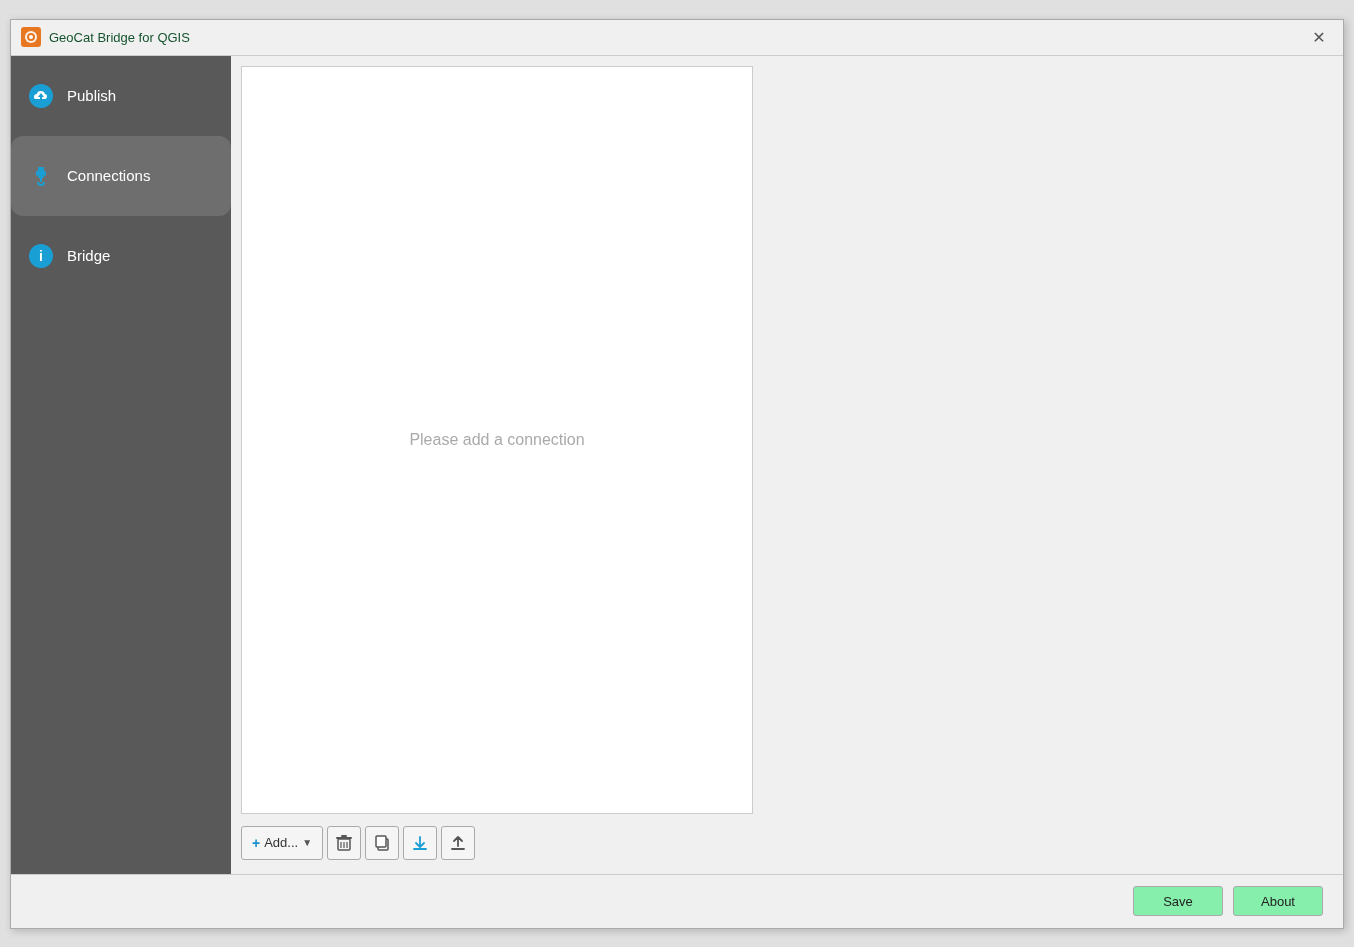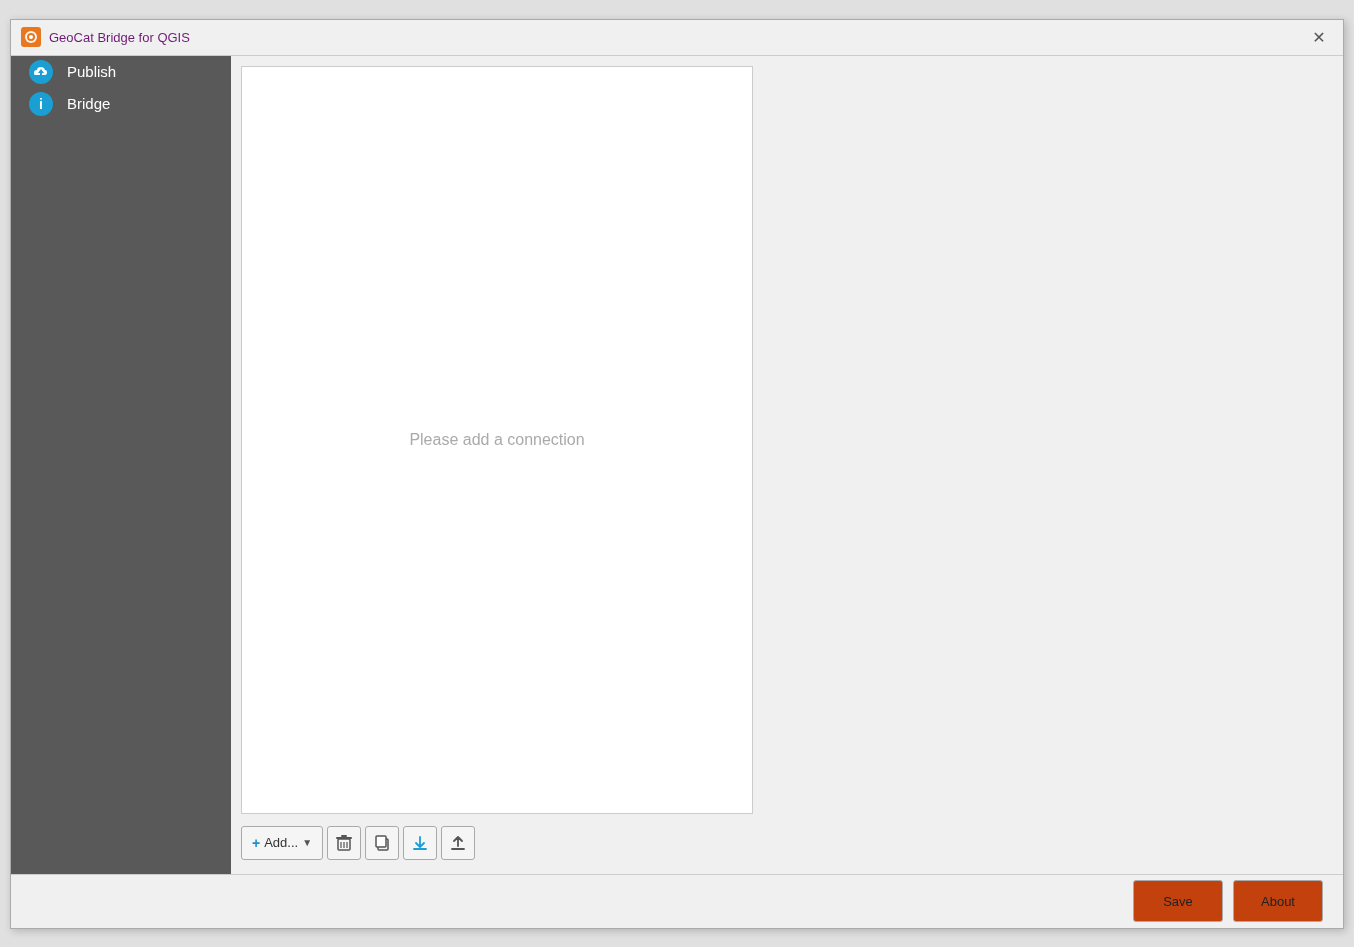--- a/index.html
+++ b/index.html
@@ -41,21 +41,21 @@
 
     .title-bar-icon {
       width: 20px;
       height: 20px;
       margin-right: 8px;
       flex-shrink: 0;
     }
 
     .title-bar-text {
       font-size: 13px;
-      color: #701a75;
+      color: #14532d;
       flex: 1;
     }
 
     .title-bar-close {
       width: 28px;
       height: 28px;
       display: flex;
       align-items: center;
       justify-content: center;
       cursor: pointer;
@@ -74,21 +74,21 @@
       width: 220px;
       background: #595959;
       display: flex;
       flex-direction: column;
       flex-shrink: 0;
     }
 
     .sidebar-item {
       display: flex;
       align-items: center;
-      padding: 2px 16px;
+      padding: 26px 16px;
       cursor: pointer;
       color: #fff;
       font-size: 15px;
       gap: 12px;
       border-radius: 12px;
     }
 
     .sidebar-item.active {
       background: #6e6e6e;
     }
@@ -175,23 +175,23 @@
       display: flex;
       align-items: center;
       justify-content: flex-end;
       padding: 0 20px;
       gap: 10px;
       flex-shrink: 0;
     }
 
     .bottom-btn {
       width: 90px;
-      height: 42px;
+      height: 30px;
       border: 1px solid #aaa;
-      background: #c2410c;
+      background: #86efac;
       cursor: pointer;
       font-size: 13px;
       border-radius: 3px;
       color: #222;
     }
 
     
     svg {
       display: block;
     }
@@ -225,20 +225,38 @@
             <circle cx="13" cy="13" r="12" fill="#1a9fd4"></circle>
 
             <path d="M7 16 Q6 16 6 14 Q6 11 9 11 Q9 8 13 8 Q16 8 17 11 Q19 11 19 13 Q19 16 17 16 Z" fill="white"></path>
 
             <polygon points="13,10 10,14 12,14 12,17 14,17 14,14 16,14" fill="#1a9fd4"></polygon>
           </svg>
         </div>
         <span>Publish</span>
       </div>
 
+      <div class="sidebar-item active">
+        <div class="sidebar-icon">
+          <svg width="26" height="26" viewBox="0 0 26 26">
+
+            <g fill="#1a9fd4">
+
+              <rect x="10" y="4" width="6" height="8" rx="1" fill="#1a9fd4"></rect>
+              <rect x="8" y="8" width="2" height="5" rx="1" fill="#1a9fd4"></rect>
+              <rect x="16" y="8" width="2" height="5" rx="1" fill="#1a9fd4"></rect>
+              <rect x="10" y="12" width="6" height="3" rx="1" fill="#1a9fd4"></rect>
+
+              <rect x="12" y="15" width="2" height="4" fill="#1a9fd4"></rect>
+              <path d="M10 19 Q10 22 13 22 Q16 22 16 19" stroke="#1a9fd4" stroke-width="2" fill="none"></path>
+            </g>
+          </svg>
+        </div>
+        <span>Connections</span>
+      </div>
 
       <div class="sidebar-item">
         <div class="sidebar-icon">
           <svg width="26" height="26" viewBox="0 0 26 26">
             <circle cx="13" cy="13" r="12" fill="#1a9fd4"></circle>
             <text x="13" y="18" text-anchor="middle" font-size="14" font-weight="bold" fill="white" font-family="serif">i</text>
           </svg>
         </div>
         <span>Bridge</span>
       </div>

